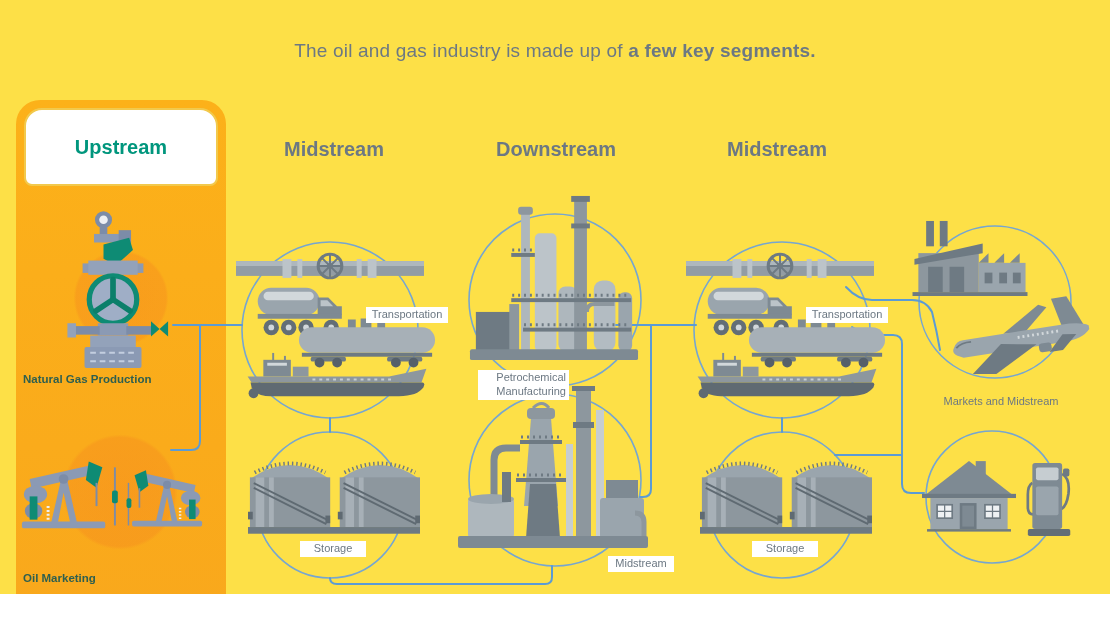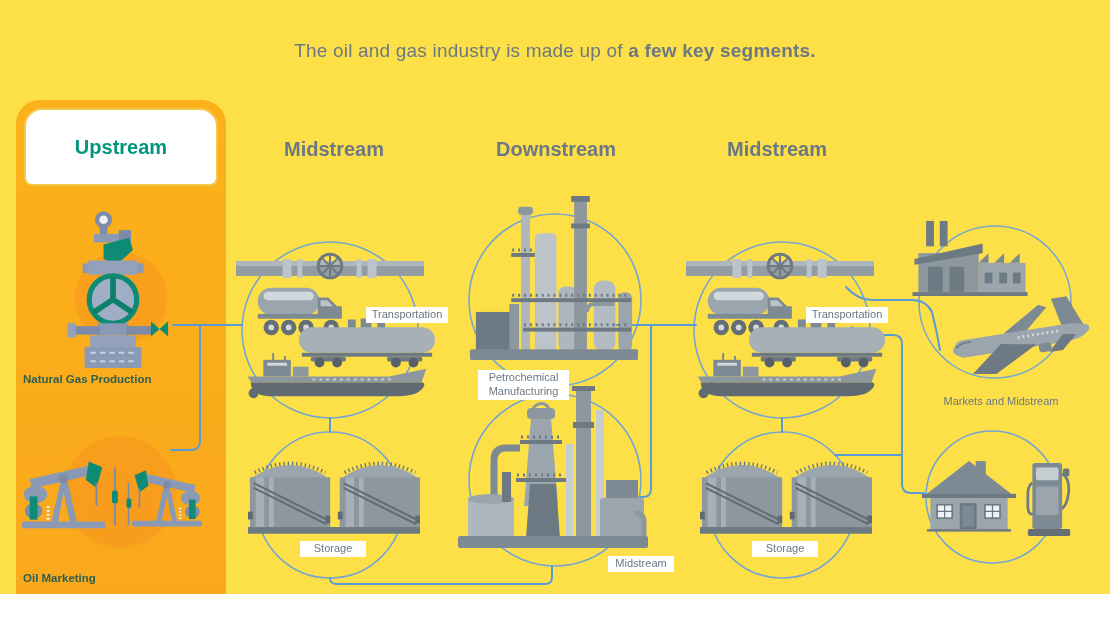--- a/index.html
+++ b/index.html
@@ -32,21 +32,21 @@
   .ico{position:absolute;z-index:2;}
   .ico svg{display:block;width:100%;height:100%;}
   .col-h{
     position:absolute;z-index:3;text-align:center;
     font-size:20px;font-weight:bold;color:#6C7883;line-height:1.25;
   }
   .lbl{
     position:absolute;z-index:3;font-size:11px;color:#6C7883;
     background:#fff;text-align:center;line-height:1.25;padding:1px 3px;
   }
-  .lbl.left{text-align:center;}
+  .lbl.left{text-align:right;}
   .up-lbl{
     position:absolute;z-index:3;font-size:11.5px;font-weight:bold;
     color:#2E5F4F;text-align:left;background:transparent;
   }
 </style>
 </head>
 <body>
 
 <div class="canvas">
 

